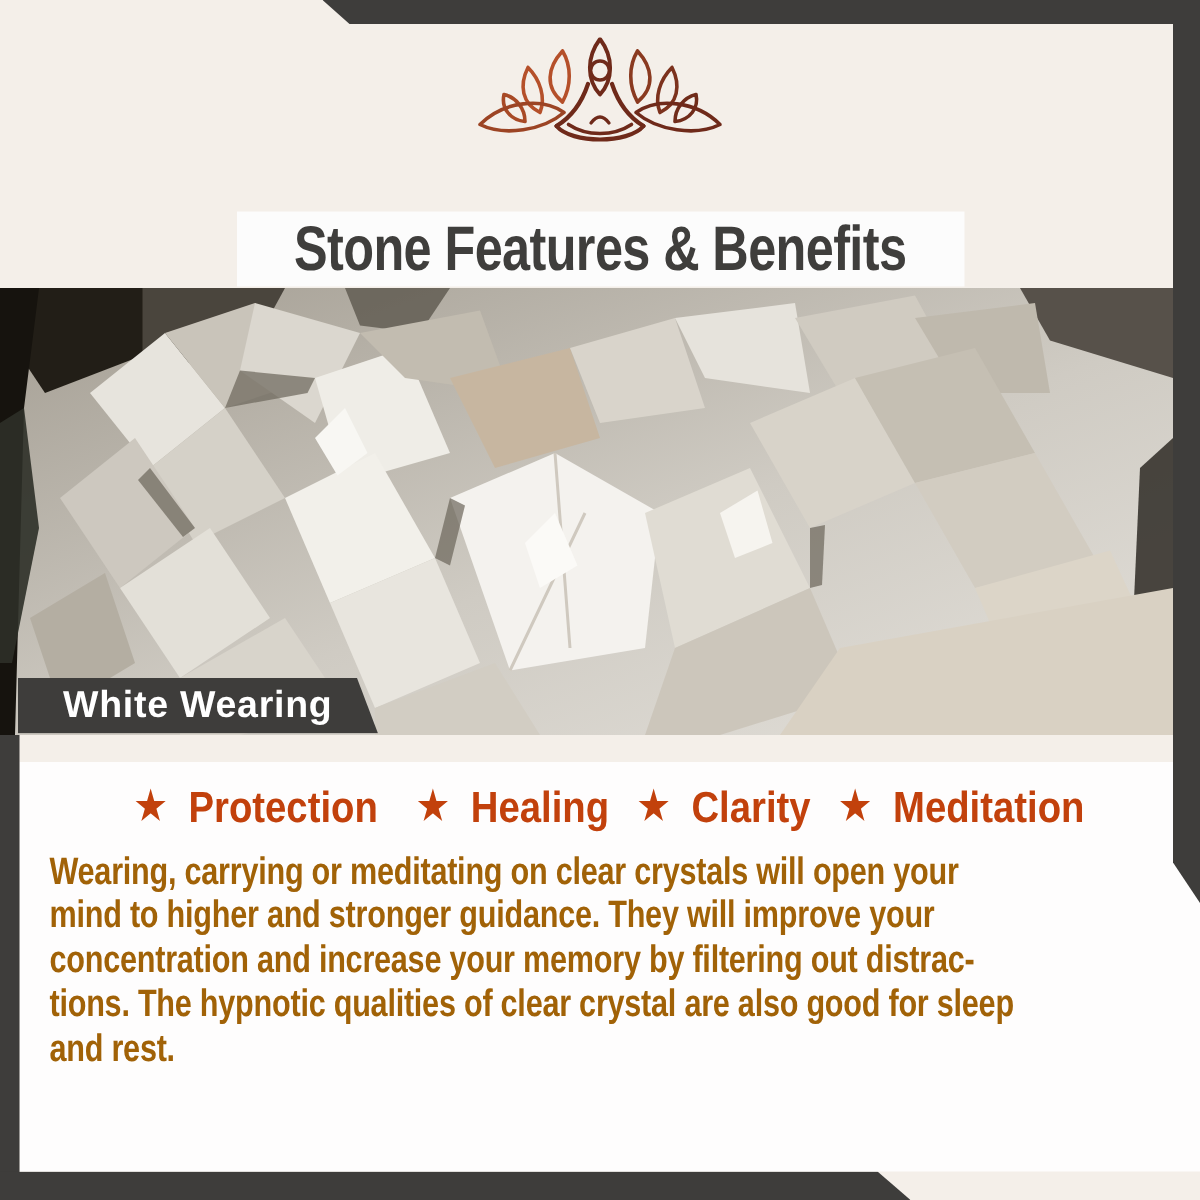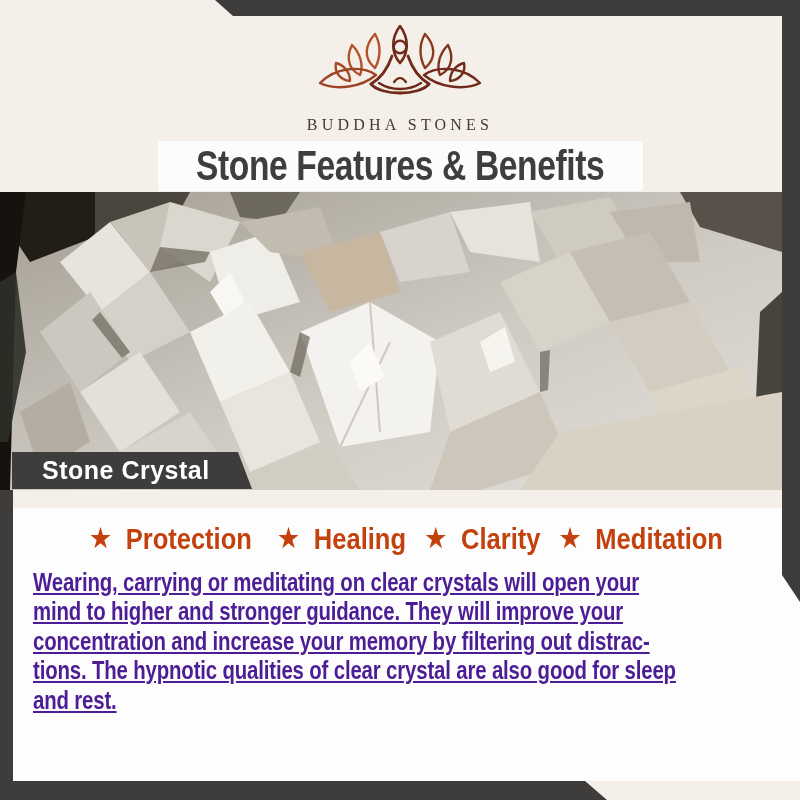--- a/index.html
+++ b/index.html
@@ -38,21 +38,21 @@
           padding-left:30px; box-sizing:border-box; letter-spacing:.5px; }
   
   .panel { position:absolute; left:13px; top:508px; width:787px; height:273px;
           background:#fefdfd; z-index:1; }
   .benefits { margin-top:13px; text-align:center; color:#c2410c; }
   .benefits .row { display:inline-block; white-space:nowrap; transform:scaleX(.88);
           transform-origin:center; font-weight:bold; font-size:29px; line-height:36px; }
   .benefits .star { font-size:26px; margin:0 9px 0 14px; position:relative; top:-2px; }
   .benefits .star.first { margin-left:0; }
   .benefits .gap { margin-left:22px; }
-  .desc { margin:10px 0 0 20px; color:#4c1d95;text-decoration:underline; }
+  .desc { margin:10px 0 0 20px; color:#a16207; }
   .desc .line { white-space:nowrap; font-weight:bold; font-size:25.5px; line-height:29.4px;
           letter-spacing:-0.2px; transform:scaleX(.80); transform-origin:left center; }
 </style>
 </head>
 <body>
 
 <div class="canvas">
 
   <div class="top-band"></div>
   <div class="right-border"></div>
@@ -73,21 +73,20 @@
     <path d="M63,9 C53,20 51,33 63,43 C69,32 69,19 63,9" stroke="#b5502a" stroke-width="2.4"></path>
     <path d="M40,20 C34,32 36,44 48,50 C52,40 48,28 40,20" stroke="#b5502a" stroke-width="2.4"></path>
     <path d="M24,38 C22,47 28,55 38,56 C38,47 32,40 24,38" stroke="#a84a26" stroke-width="2.4"></path>
     <path d="M8,58 C24,42 50,40 64,50 C50,62 24,66 8,58 Z" stroke="#9c4424" stroke-width="2.4"></path>
 
     <path d="M113,9 C123,20 125,33 113,43 C107,32 107,19 113,9" stroke="#8a3a20" stroke-width="2.4"></path>
     <path d="M136,20 C142,32 140,44 128,50 C124,40 128,28 136,20" stroke="#7c321d" stroke-width="2.4"></path>
     <path d="M152,38 C154,47 148,55 138,56 C138,47 144,40 152,38" stroke="#702c1a" stroke-width="2.4"></path>
     <path d="M168,58 C152,42 126,40 112,50 C126,62 152,66 168,58 Z" stroke="#6f2a1a" stroke-width="2.4"></path>
   </svg>
-  <div class="brand-name">BUDDHA STONES</div>
 
   <div class="title-band">
     <span class="t">Stone Features &amp; Benefits</span>
   </div>
 
   <div class="photo">
     <svg viewBox="0 0 782 298" preserveAspectRatio="none">
       <defs>
         <linearGradient id="pbg" x1="0" y1="0" x2="1" y2="1">
           <stop offset="0" stop-color="#a39d92"></stop>
@@ -138,21 +137,21 @@
       <polygon points="480,150 505,135 515,170 490,180" fill="#f6f4ef"></polygon>
 
       <polygon points="150,80 160,55 210,60 205,70" fill="#6b655a" opacity="0.7"></polygon>
       <polygon points="290,180 300,140 310,145 300,185" fill="#6b655a" opacity="0.7"></polygon>
       <polygon points="540,160 540,200 548,198 550,158" fill="#6b655a" opacity="0.7"></polygon>
       <polygon points="100,120 130,160 122,166 92,128" fill="#6b655a" opacity="0.7"></polygon>
     </svg>
   </div>
 
   <div class="stone-label">
-    <span>Stone Crystal</span>
+    <span>White Wearing</span>
   </div>
 
   <div class="panel">
     <div class="benefits">
       <span class="row">
         <span class="star first">★</span>
         <span>Protection</span>
         <span class="star gap">★</span>
         <span>Healing</span>
         <span class="star">★</span>

